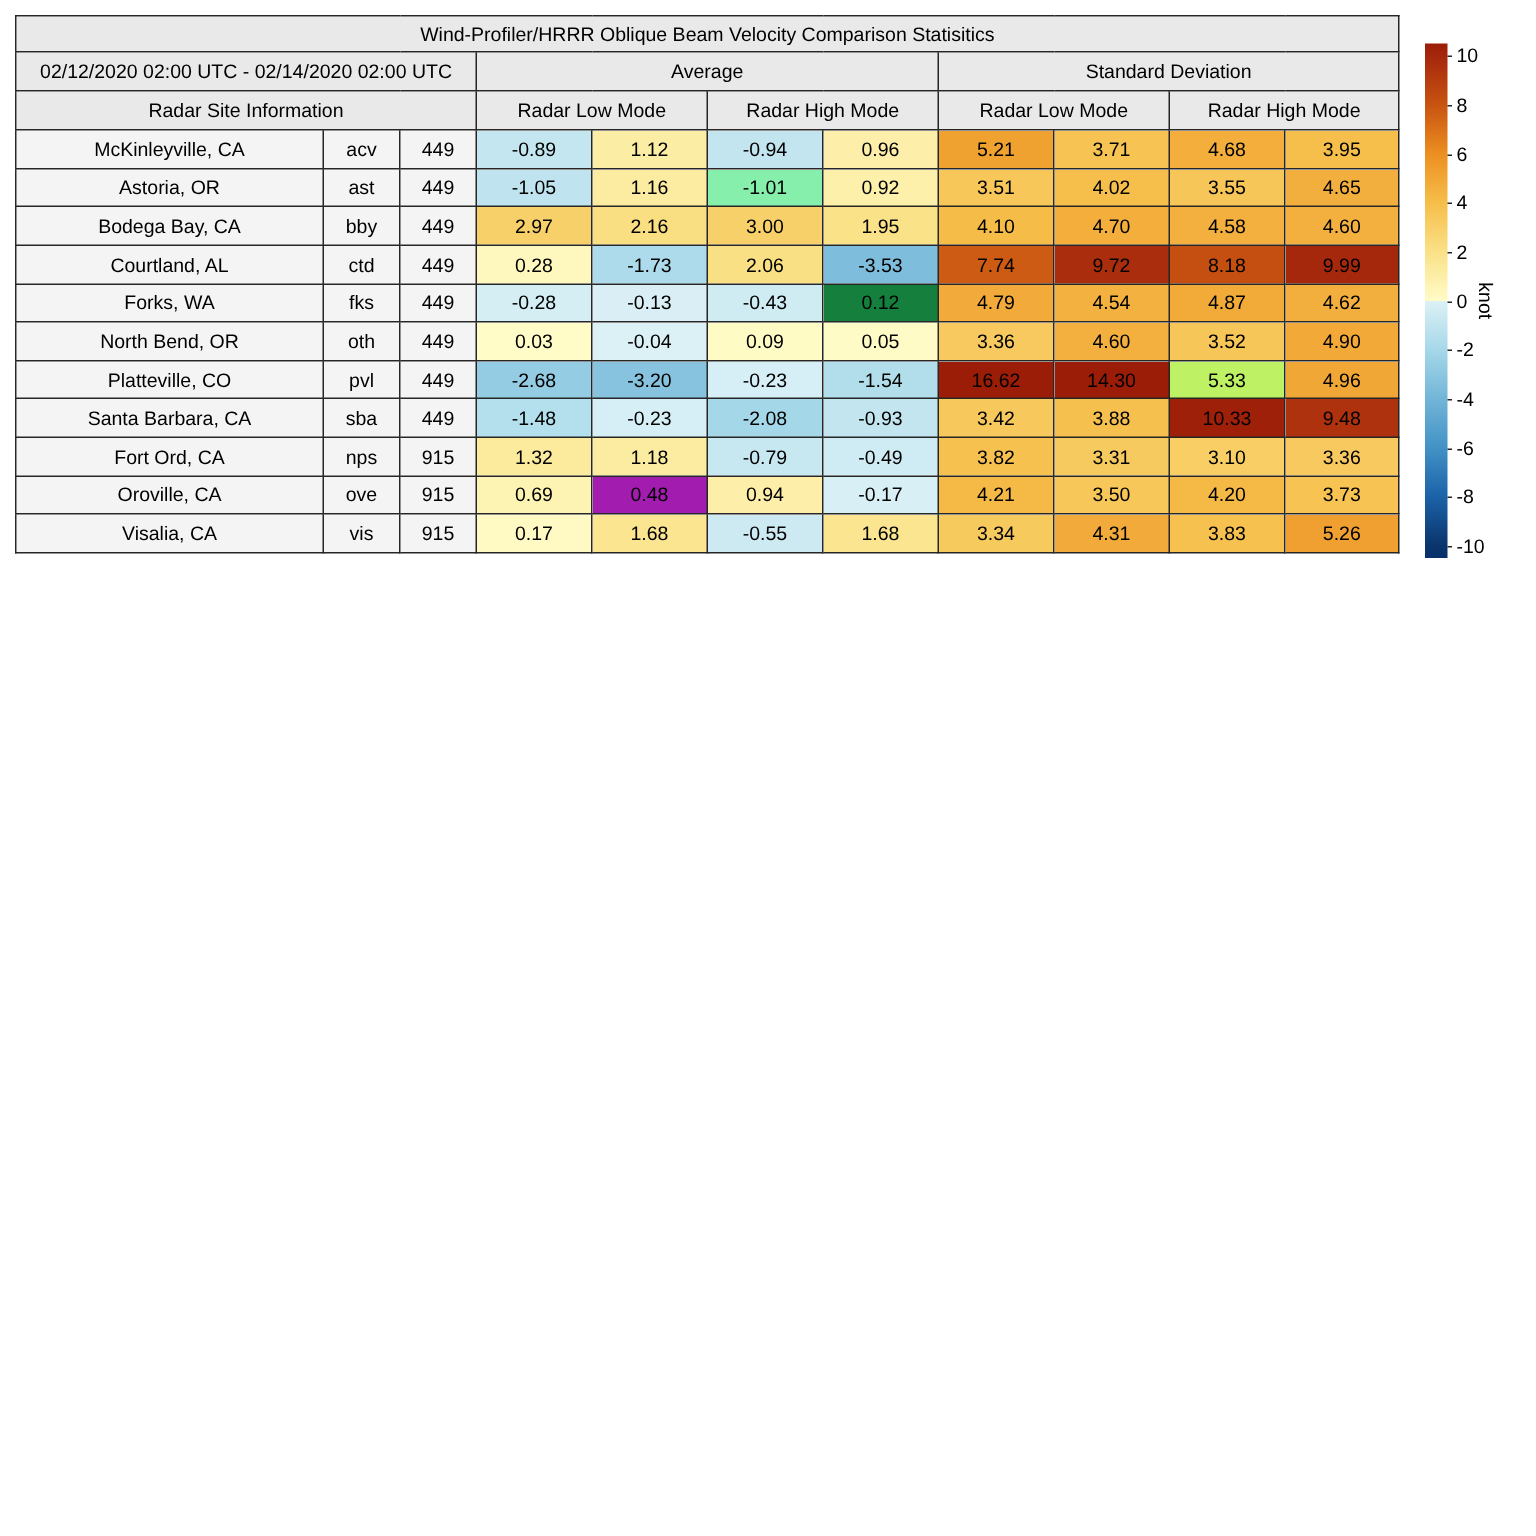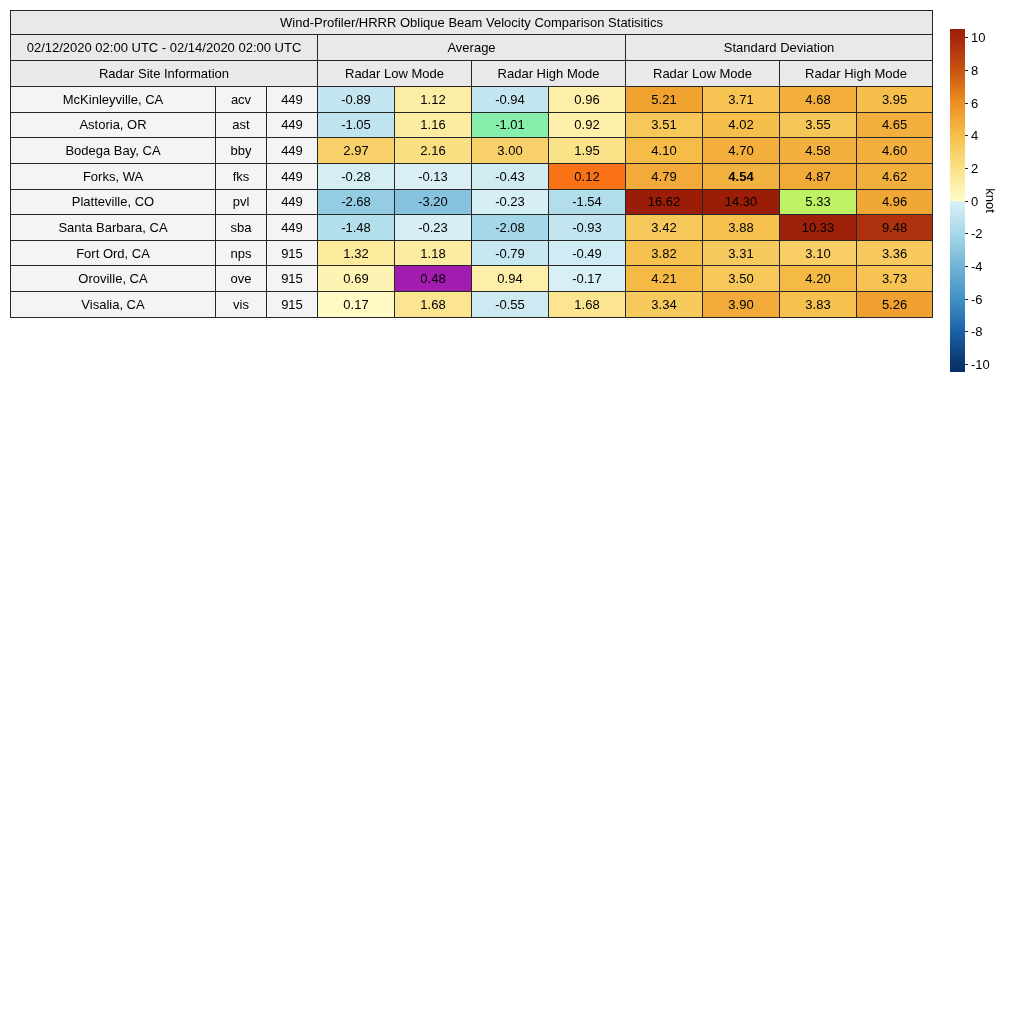--- a/index.html
+++ b/index.html
@@ -163,31 +163,57 @@
             <td style="background: rgb(248, 208, 105);">2.97</td>
             <td style="background: rgb(250, 222, 130);">2.16</td>
             <td style="background: rgb(248, 208, 105);">3.00</td>
             <td style="background: rgb(250, 226, 137);">1.95</td>
             <td style="background: rgb(246, 188, 72);">4.10</td>
             <td style="background: rgb(243, 174, 60);">4.70</td>
             <td style="background: rgb(243, 176, 62);">4.58</td>
             <td style="background: rgb(243, 176, 62);">4.60</td>
           </tr>
           <tr>
+            <td class="label-bg">Courtland, AL</td>
+            <td class="label-bg">ctd</td>
+            <td class="label-bg">449</td>
+            <td style="background: rgb(254, 248, 191);">0.28</td>
+            <td style="background: rgb(173, 219, 235);">-1.73</td>
+            <td style="background: rgb(250, 224, 133);">2.06</td>
+            <td style="background: rgb(126, 189, 219);">-3.53</td>
+            <td style="background: rgb(205, 91, 19);">7.74</td>
+            <td style="background: rgb(170, 45, 13);">9.72</td>
+            <td style="background: rgb(197, 79, 17);">8.18</td>
+            <td style="background: rgb(165, 39, 12);">9.99</td>
+          </tr>
+          <tr>
             <td class="label-bg">Forks, WA</td>
             <td class="label-bg">fks</td>
             <td class="label-bg">449</td>
             <td style="background: rgb(212, 238, 244);">-0.28</td>
             <td style="background: rgb(217, 239, 245);">-0.13</td>
             <td style="background: rgb(208, 236, 243);">-0.43</td>
-            <td style="background: #f97316;">0.12</td>
+            <td style="background: #15803d;">0.12</td>
             <td style="background: rgb(242, 171, 58);">4.79</td>
-            <td style="background: rgb(243, 177, 63); font-weight: bold;">4.54</td>
+            <td style="background: rgb(243, 177, 63);">4.54</td>
             <td style="background: rgb(242, 170, 56);">4.87</td>
             <td style="background: rgb(243, 175, 61);">4.62</td>
+          </tr>
+          <tr>
+            <td class="label-bg">North Bend, OR</td>
+            <td class="label-bg">oth</td>
+            <td class="label-bg">449</td>
+            <td style="background: rgb(255, 252, 199);">0.03</td>
+            <td style="background: rgb(219, 241, 246);">-0.04</td>
+            <td style="background: rgb(255, 251, 197);">0.09</td>
+            <td style="background: rgb(255, 251, 198);">0.05</td>
+            <td style="background: rgb(247, 201, 94);">3.36</td>
+            <td style="background: rgb(243, 176, 62);">4.60</td>
+            <td style="background: rgb(247, 198, 89);">3.52</td>
+            <td style="background: rgb(242, 169, 56);">4.90</td>
           </tr>
           <tr>
             <td class="label-bg">Platteville, CO</td>
             <td class="label-bg">pvl</td>
             <td class="label-bg">449</td>
             <td style="background: rgb(148, 204, 227);">-2.68</td>
             <td style="background: rgb(135, 195, 222);">-3.20</td>
             <td style="background: rgb(214, 238, 245);">-0.23</td>
             <td style="background: rgb(178, 222, 236);">-1.54</td>
             <td style="background: rgb(156, 29, 7);">16.62</td>
@@ -236,21 +262,21 @@
           </tr>
           <tr>
             <td class="label-bg">Visalia, CA</td>
             <td class="label-bg">vis</td>
             <td class="label-bg">915</td>
             <td style="background: rgb(255, 250, 195);">0.17</td>
             <td style="background: rgb(251, 229, 145);">1.68</td>
             <td style="background: rgb(205, 234, 242);">-0.55</td>
             <td style="background: rgb(251, 229, 145);">1.68</td>
             <td style="background: rgb(247, 202, 94);">3.34</td>
-            <td style="background: rgb(242, 171, 58);">3.90</td>
+            <td style="background: rgb(242, 171, 58);">4.31</td>
             <td style="background: rgb(246, 193, 79);">3.83</td>
             <td style="background: rgb(240, 160, 48);">5.26</td>
           </tr>
         </tbody>
     </table>
   </div>
 
   <div id="colorbar">
     <div id="cbar-gradient" style="background: linear-gradient(to top, rgb(8, 48, 107) 0%, rgb(10, 53, 108) 2.38%, rgb(27, 98, 168) 11.9%, rgb(66, 146, 198) 21.43%, rgb(114, 181, 215) 30.95%, rgb(166, 216, 233) 40.48%, rgb(220, 241, 246) 50%, rgb(255, 252, 200) 50%, rgb(250, 225, 135) 59.52%, rgb(246, 190, 74) 69.05%, rgb(236, 143, 33) 78.57%, rgb(200, 83, 17) 88.1%, rgb(165, 39, 12) 97.62%, rgb(156, 29, 7) 100%);"></div>
     <div id="cbar-ticks">

